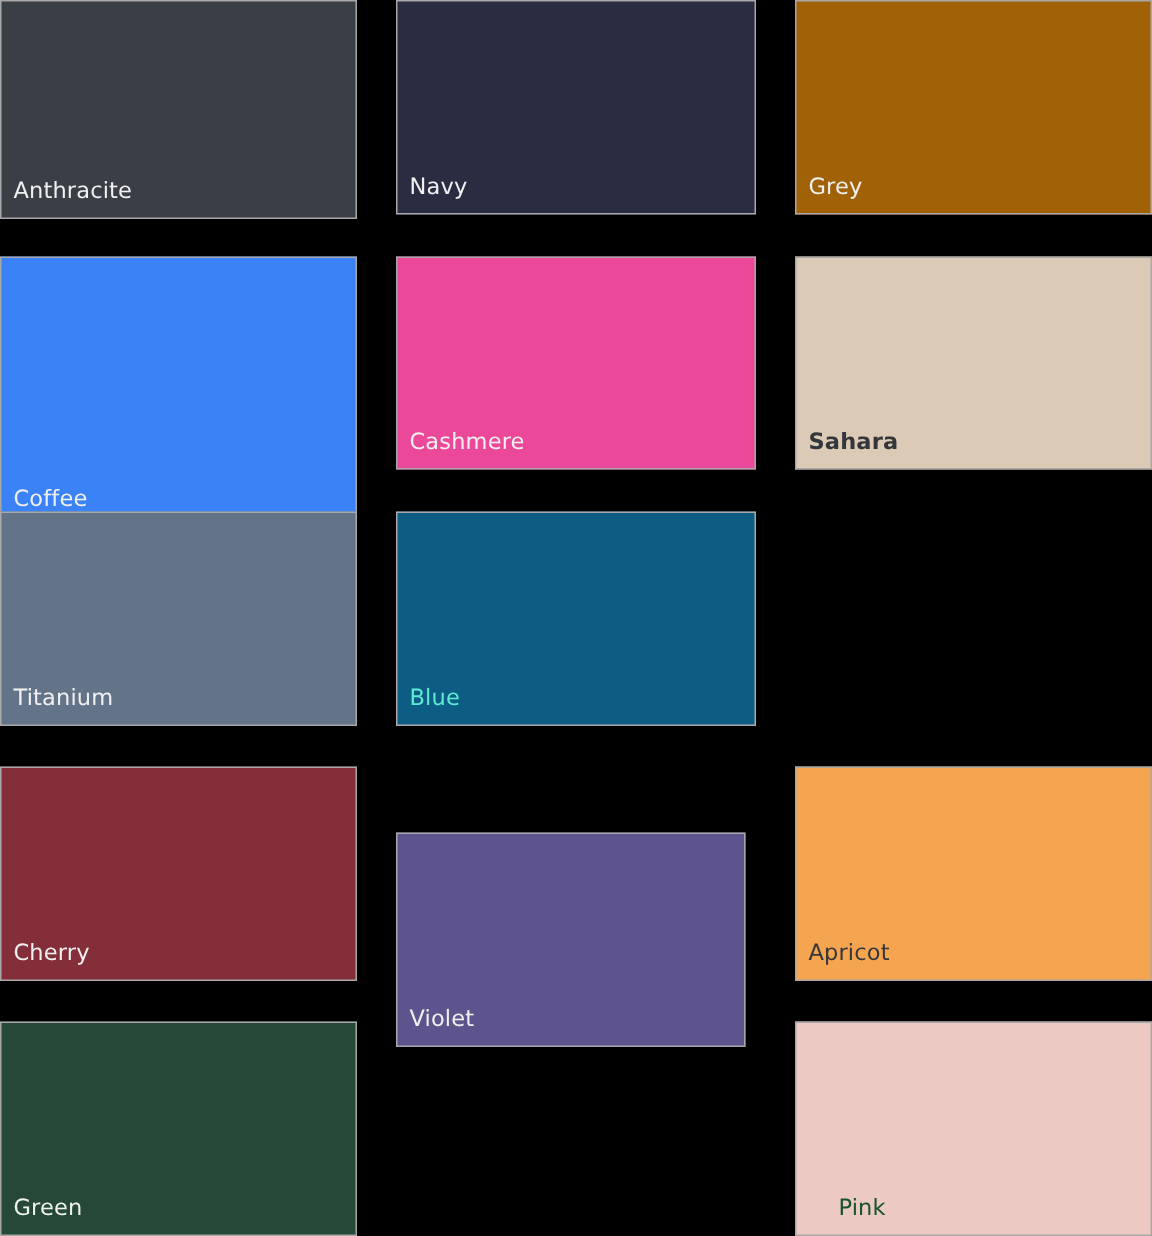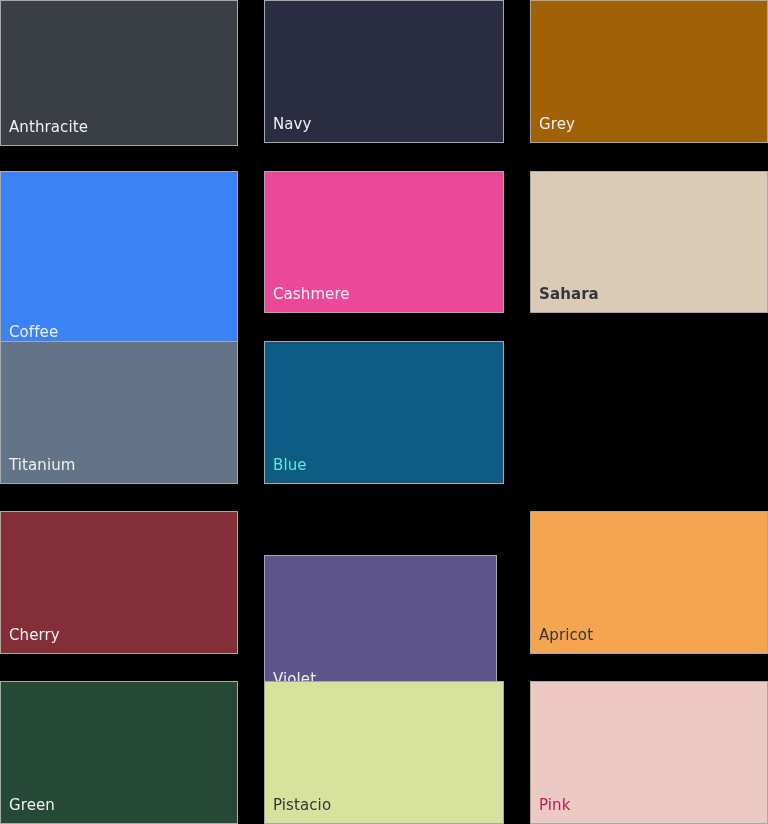--- a/index.html
+++ b/index.html
@@ -69,19 +69,16 @@
     </div>
     <div class="swatch" style="left: 264px; top: 511px; width: 233px; height: 143px; background: rgb(93, 84, 141); border-color: rgb(168, 168, 168); margin-top: 44px;">
       <span class="swatch-label" style="color: rgb(240, 240, 240);">Violet</span>
     </div>
     <div class="swatch" style="left: 530px; top: 511px; width: 238px; height: 143px; background: rgb(245, 164, 79); border-color: rgb(168, 168, 168);">
       <span class="swatch-label" style="color: rgb(51, 55, 59);">Apricot</span>
     </div>
     <div class="swatch" style="left: 0px; top: 681px; width: 238px; height: 143px; background: rgb(37, 73, 54); border-color: rgb(168, 168, 168);">
       <span class="swatch-label" style="color: rgb(240, 240, 240);">Green</span>
     </div>
-    <div class="swatch" style="left: 264px; top: 681px; width: 240px; height: 143px; background: rgb(215, 226, 156); border-color: rgb(168, 168, 168);">
-      <span class="swatch-label" style="color: rgb(51, 55, 59);">Pistacio</span>
-    </div>
     <div class="swatch" style="left: 530px; top: 681px; width: 238px; height: 143px; background: rgb(236, 201, 195); border-color: rgb(168, 168, 168);">
-      <span class="swatch-label" style="color: #be185d;">Pink</span>
+      <span class="swatch-label" style="color: #14532d; margin-left: 20px;">Pink</span>
     </div>
   </div>
 
 </body></html>

